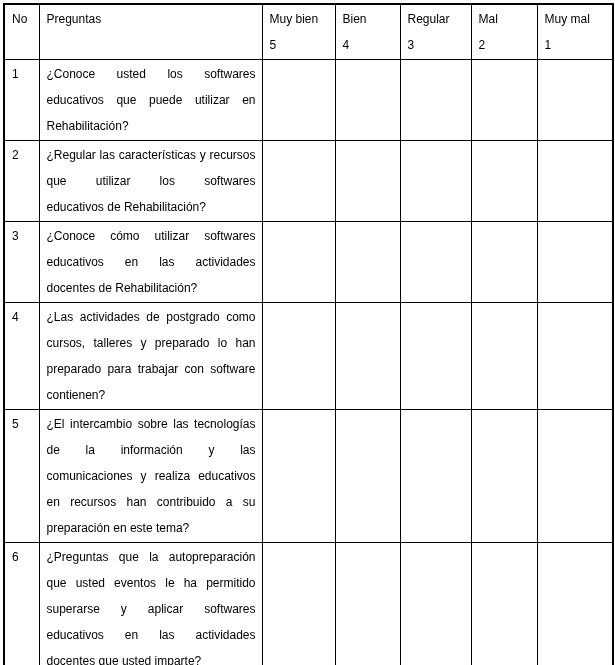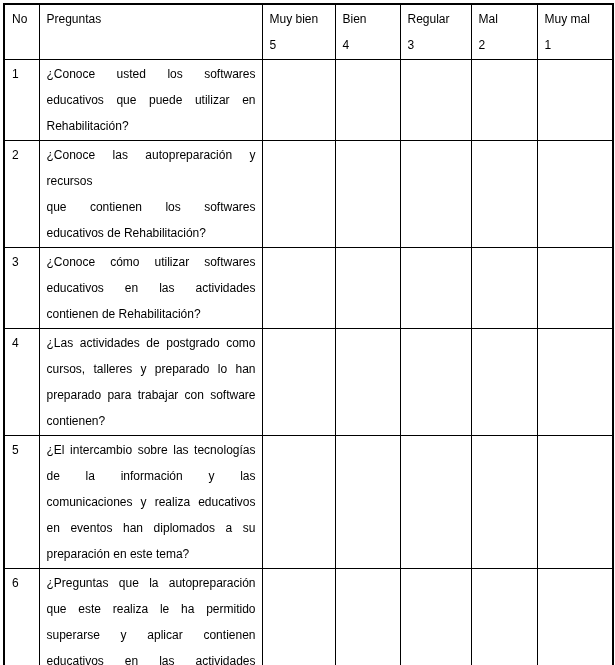--- a/index.html
+++ b/index.html
@@ -106,36 +106,36 @@
           </td>
           <td class="answer-cell"></td>
           <td class="answer-cell"></td>
           <td class="answer-cell"></td>
           <td class="answer-cell"></td>
           <td class="answer-cell"></td>
         </tr>
         <tr style="height: 78px;">
           <td class="no-cell">2</td>
           <td class="q-cell">
-            <div class="q-line">¿Conoce las autopreparación y recursos</div>
-            <div class="q-line">que contienen los softwares</div>
+            <div class="q-line">¿Regular las características y recursos</div>
+            <div class="q-line">que utilizar los softwares</div>
             <div class="q-line last">educativos de Rehabilitación?</div>
           </td>
           <td class="answer-cell"></td>
           <td class="answer-cell"></td>
           <td class="answer-cell"></td>
           <td class="answer-cell"></td>
           <td class="answer-cell"></td>
         </tr>
         <tr style="height: 78px;">
           <td class="no-cell">3</td>
           <td class="q-cell">
             <div class="q-line">¿Conoce cómo utilizar softwares</div>
             <div class="q-line">educativos en las actividades</div>
-            <div class="q-line last">contienen de Rehabilitación?</div>
+            <div class="q-line last">docentes de Rehabilitación?</div>
           </td>
           <td class="answer-cell"></td>
           <td class="answer-cell"></td>
           <td class="answer-cell"></td>
           <td class="answer-cell"></td>
           <td class="answer-cell"></td>
         </tr>
         <tr style="height: 104px;">
           <td class="no-cell">4</td>
           <td class="q-cell">
@@ -149,35 +149,35 @@
           <td class="answer-cell"></td>
           <td class="answer-cell"></td>
           <td class="answer-cell"></td>
         </tr>
         <tr style="height: 130px;">
           <td class="no-cell">5</td>
           <td class="q-cell">
             <div class="q-line">¿El intercambio sobre las tecnologías</div>
             <div class="q-line">de la información y las</div>
             <div class="q-line">comunicaciones y realiza educativos</div>
-            <div class="q-line">en eventos han diplomados a su</div>
+            <div class="q-line">en recursos han contribuido a su</div>
             <div class="q-line last">preparación en este tema?</div>
           </td>
           <td class="answer-cell"></td>
           <td class="answer-cell"></td>
           <td class="answer-cell"></td>
           <td class="answer-cell"></td>
           <td class="answer-cell"></td>
         </tr>
         <tr style="height: 130px;">
           <td class="no-cell">6</td>
           <td class="q-cell">
             <div class="q-line">¿Preguntas que la autopreparación</div>
-            <div class="q-line">que este realiza le ha permitido</div>
-            <div class="q-line">superarse y aplicar contienen</div>
+            <div class="q-line">que usted eventos le ha permitido</div>
+            <div class="q-line">superarse y aplicar softwares</div>
             <div class="q-line">educativos en las actividades</div>
             <div class="q-line last">docentes que usted imparte?</div>
           </td>
           <td class="answer-cell"></td>
           <td class="answer-cell"></td>
           <td class="answer-cell"></td>
           <td class="answer-cell"></td>
           <td class="answer-cell"></td>
         </tr>
       </tbody>

